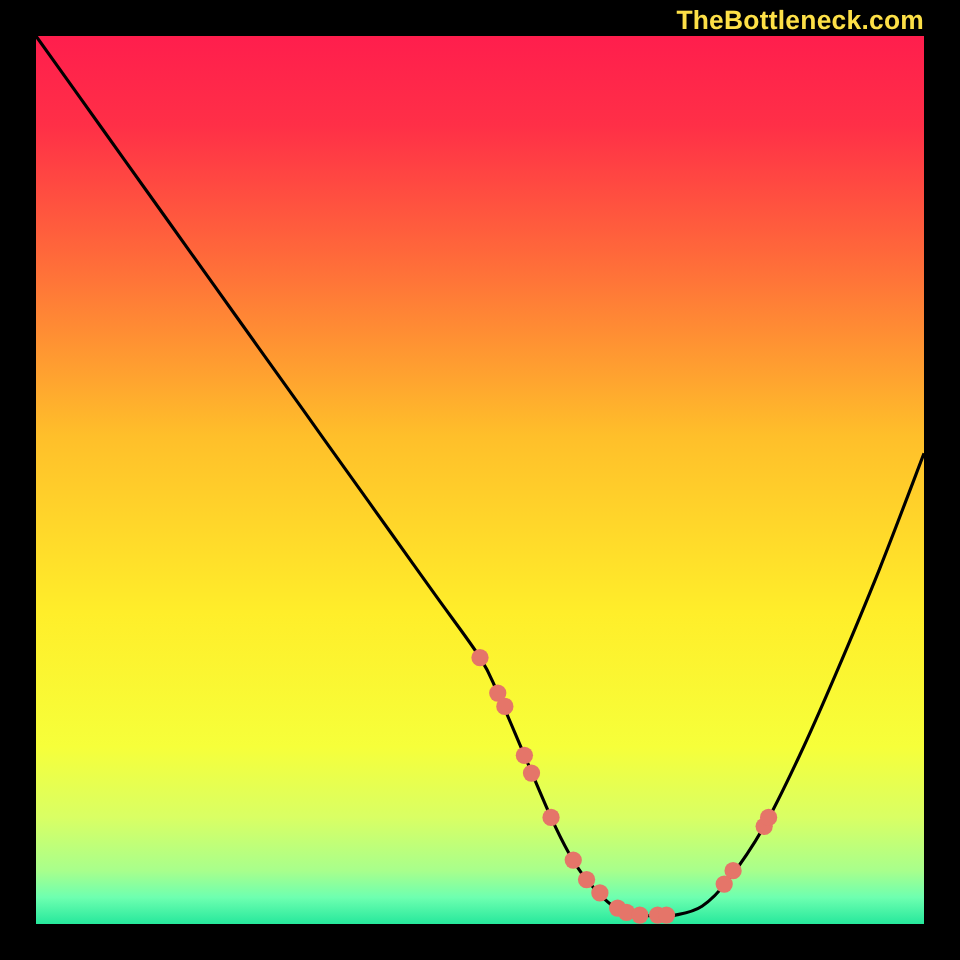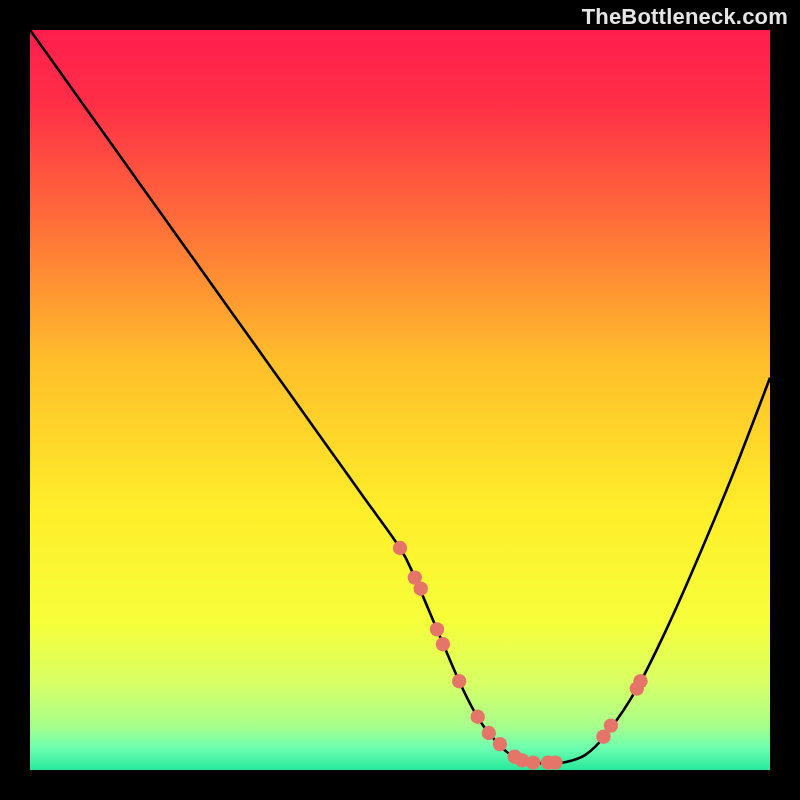--- a/index.html
+++ b/index.html
@@ -20,22 +20,22 @@
     position: absolute;
     left: 30px;
     top: 30px;
     width: 740px;
     height: 740px;
     overflow: hidden;
   }
   .attribution {
     position: absolute;
     top: 4px;
-    right: 12px;
-    color: #e5e5e5;
+    right: 30px;
+    color: #fde047;
     font-size: 22px;
     font-weight: 600;
     letter-spacing: 0.2px;
   }
 </style>
 </head>
 <body>
 
 <div class="frame">
 

